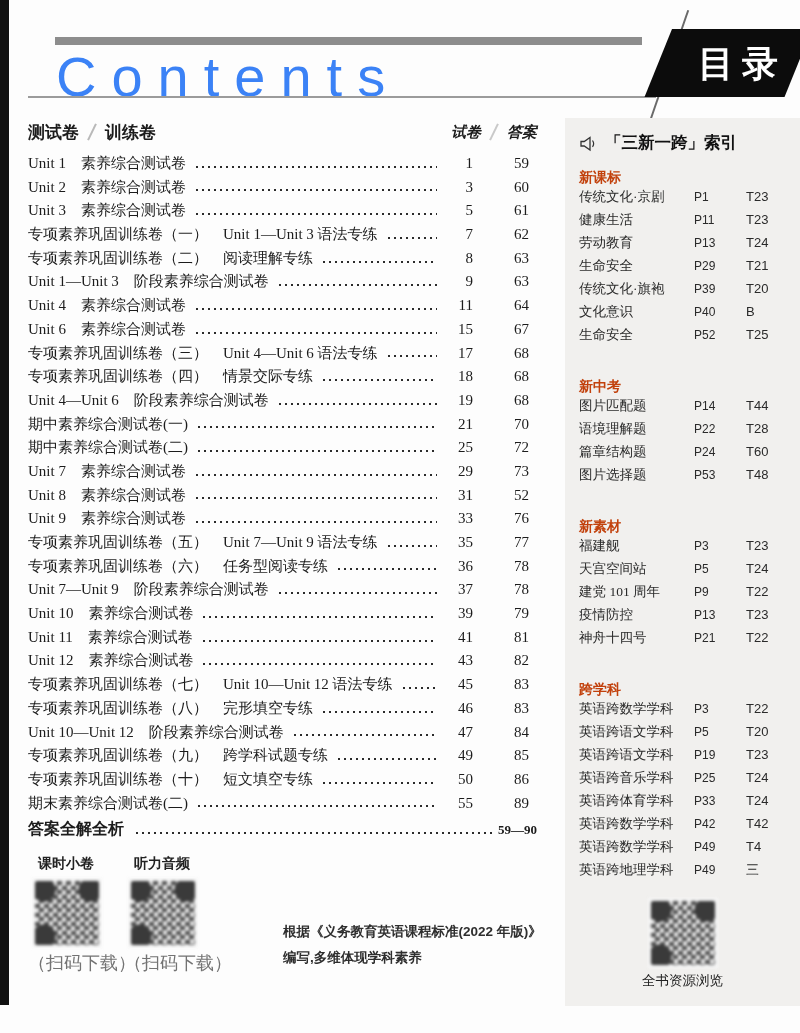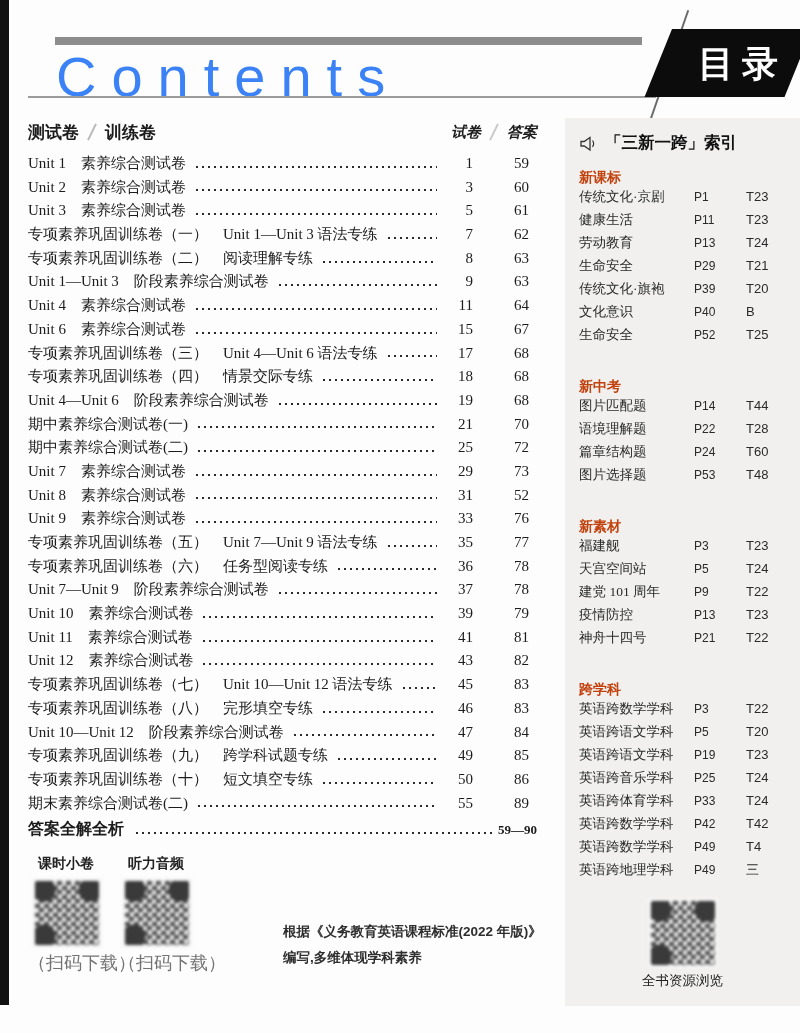--- a/index.html
+++ b/index.html
@@ -42,21 +42,21 @@
   .final-row{display:flex;align-items:baseline;height:26px;margin-top:2px;
       font-family:"Liberation Sans",sans-serif;font-weight:bold;font-size:16px;}
   .final-row .leader{flex:1;height:14px;align-self:center;margin:0 6px 0 10px;
       background-image:radial-gradient(circle,#2b2b2b 1.1px,transparent 1.4px);
       background-size:6px 6px;background-repeat:repeat-x;background-position:0 62%;}
   .final-row .range{font-family:"Liberation Serif",serif;font-weight:bold;
       padding-right:8px;font-size:13px;}
 
   
   .footer{display:flex;margin-top:10px;}
-  .qrs{display:flex;gap:12px;}
+  .qrs{display:flex;gap:18px;}
   .qrblock{width:78px;text-align:center;}
   .qrtitle{font-weight:bold;font-size:14px;color:#222;text-align:left;padding-left:10px;}
   .qr{width:64px;height:64px;margin:5px auto 3px;
       background:
         radial-gradient(circle at 14% 14%, #3a3a3a 0 14%, transparent 16%),
         radial-gradient(circle at 86% 14%, #3a3a3a 0 14%, transparent 16%),
         radial-gradient(circle at 14% 86%, #3a3a3a 0 14%, transparent 16%),
         repeating-conic-gradient(#4a4a4a 0 25%, #e9e9e9 0 50%);
       background-size:100% 100%,100% 100%,100% 100%,9px 9px;
       filter:blur(1.5px);border:3px solid #f6f6f6;}

